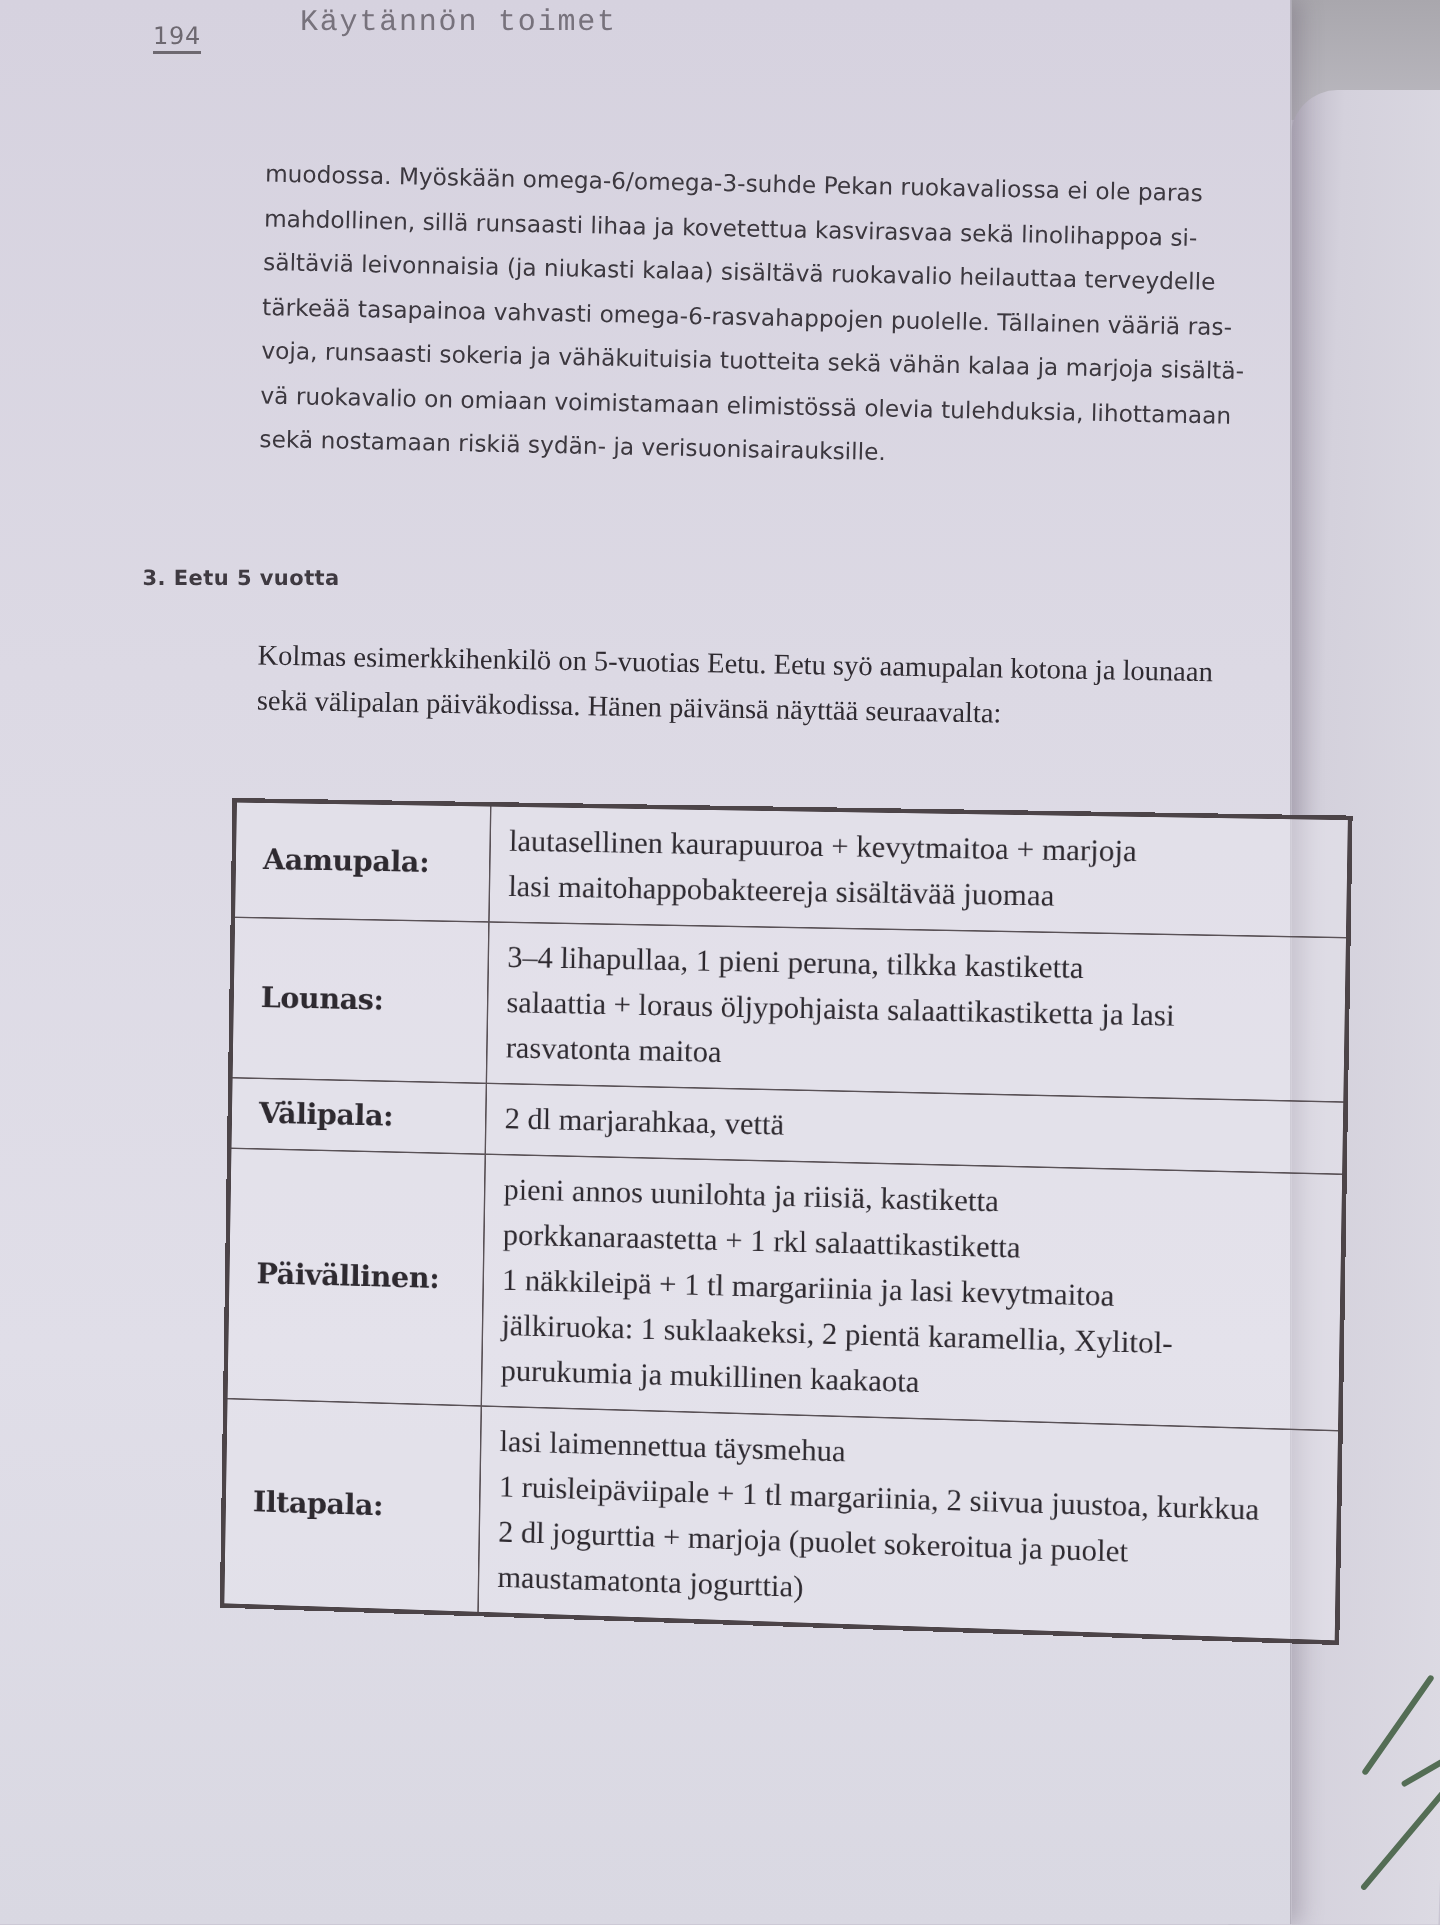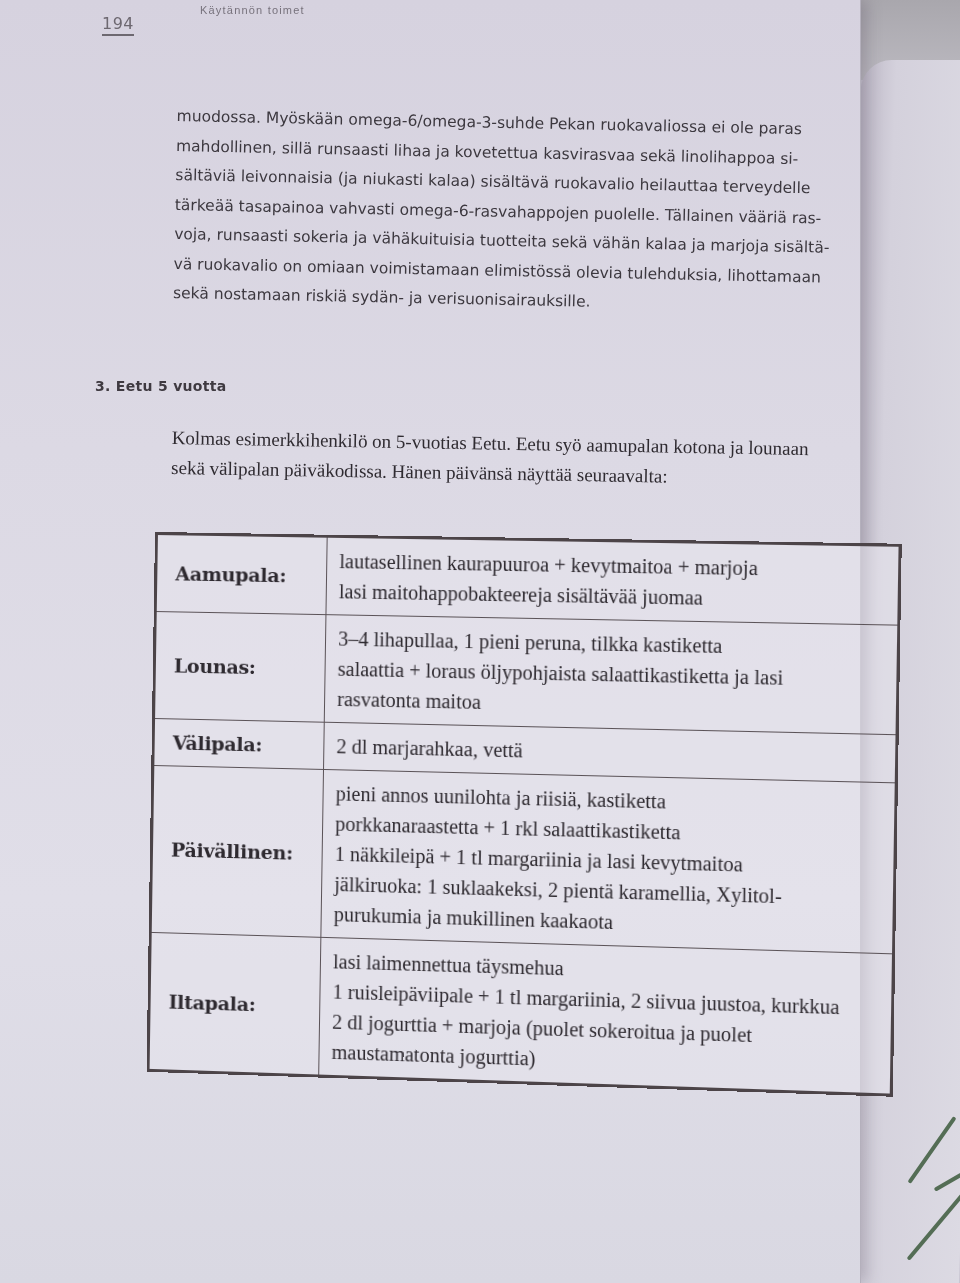--- a/index.html
+++ b/index.html
@@ -25,21 +25,21 @@
     border-right: 1px solid #b4b0bc;
     box-shadow: 6px 0 14px rgba(70,60,80,0.25);
   }
   .page-number {
     position: absolute; left: 102px; top: 14px;
     font-family: "DejaVu Sans", sans-serif; font-size: 16px; color: #6d6870;
     border-bottom: 2px solid #6d6870; padding-bottom: 1px; letter-spacing: 0.5px;
   }
   .running-head {
     position: absolute; left: 200px; top: 4px;
-    font-family: Liberation Sans, sans-serif; font-size: 11px; color: #77727c; letter-spacing: 1.2px;
+    font-family: Liberation Mono, monospace; font-size: 20px; color: #77727c; letter-spacing: 1.2px;
   }
   .intro-para {
     position: absolute; left: 177px; top: 102px; width: 690px;
     font-family: "DejaVu Sans", sans-serif; font-size: 15.5px; line-height: 29.5px; color: #3c383f;
     transform: rotate(1.2deg); transform-origin: left top;
   }
   .intro-para .line { white-space: nowrap; display: block; }
   .section-heading {
     position: absolute; left: 95px; top: 378px;
     font-family: "DejaVu Sans", sans-serif; font-weight: bold; font-size: 14px; color: #3f3a41;

